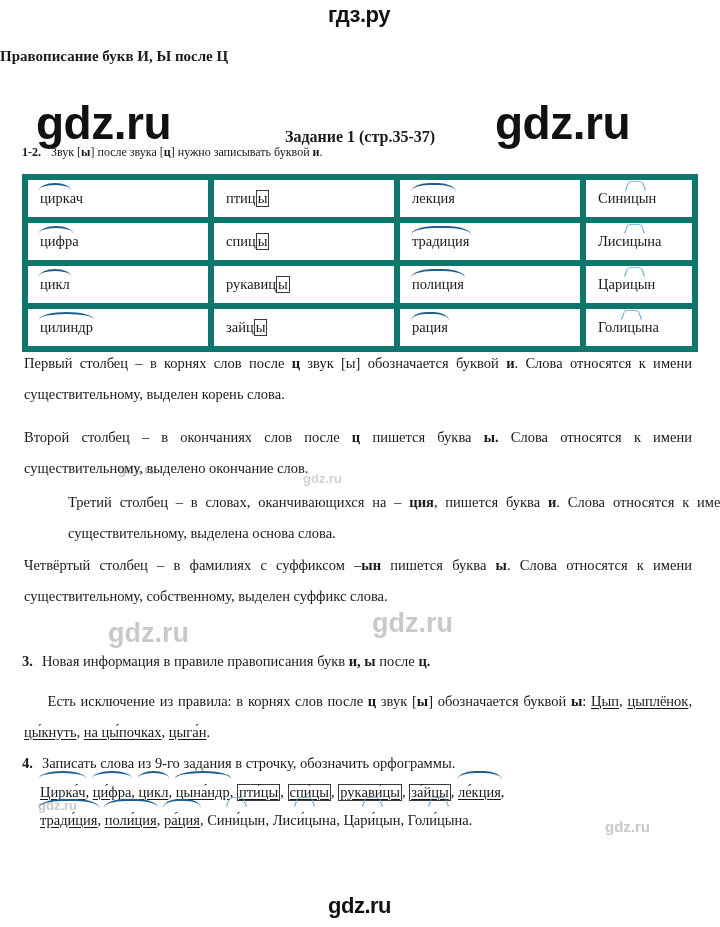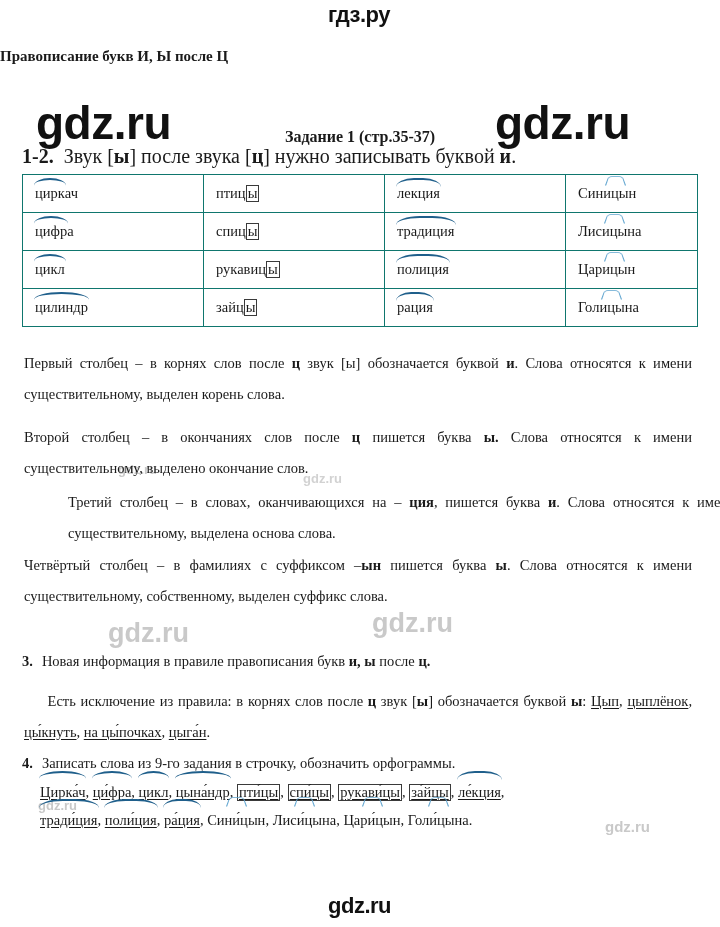--- a/index.html
+++ b/index.html
@@ -68,36 +68,36 @@
     z-index: 6;
     margin-top: 16px;
   }
 
   
   .intro-line {
     position: absolute;
     top: 145px;
     left: 22px;
     right: 22px;
-    font-size: 20px;
+    font-size: 12px;
     z-index: 6;
   }
   .intro-num { font-weight: bold; margin-right: 10px; }
 
   
   table.words {
     position: absolute;
     top: 174px;
     left: 22px;
     width: 676px;
     border-collapse: collapse;
     table-layout: fixed;
   }
   table.words td {
-    border: 1px solid #0f766e;
+    border: 6px solid #0f766e;
     height: 37px;
     padding: 0 0 0 12px;
     font-size: 14.5px;
     vertical-align: middle;
   }
 
   
   .w { position: relative; display: inline-block; white-space: nowrap; }
 
   

